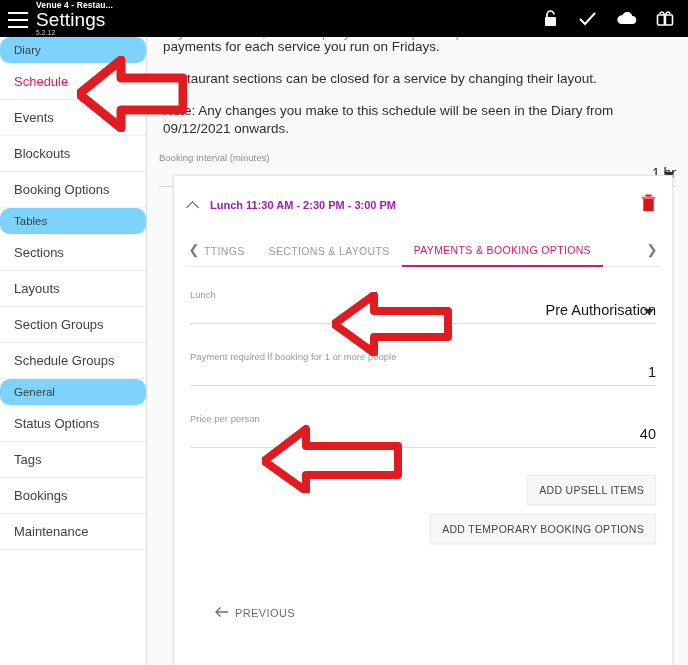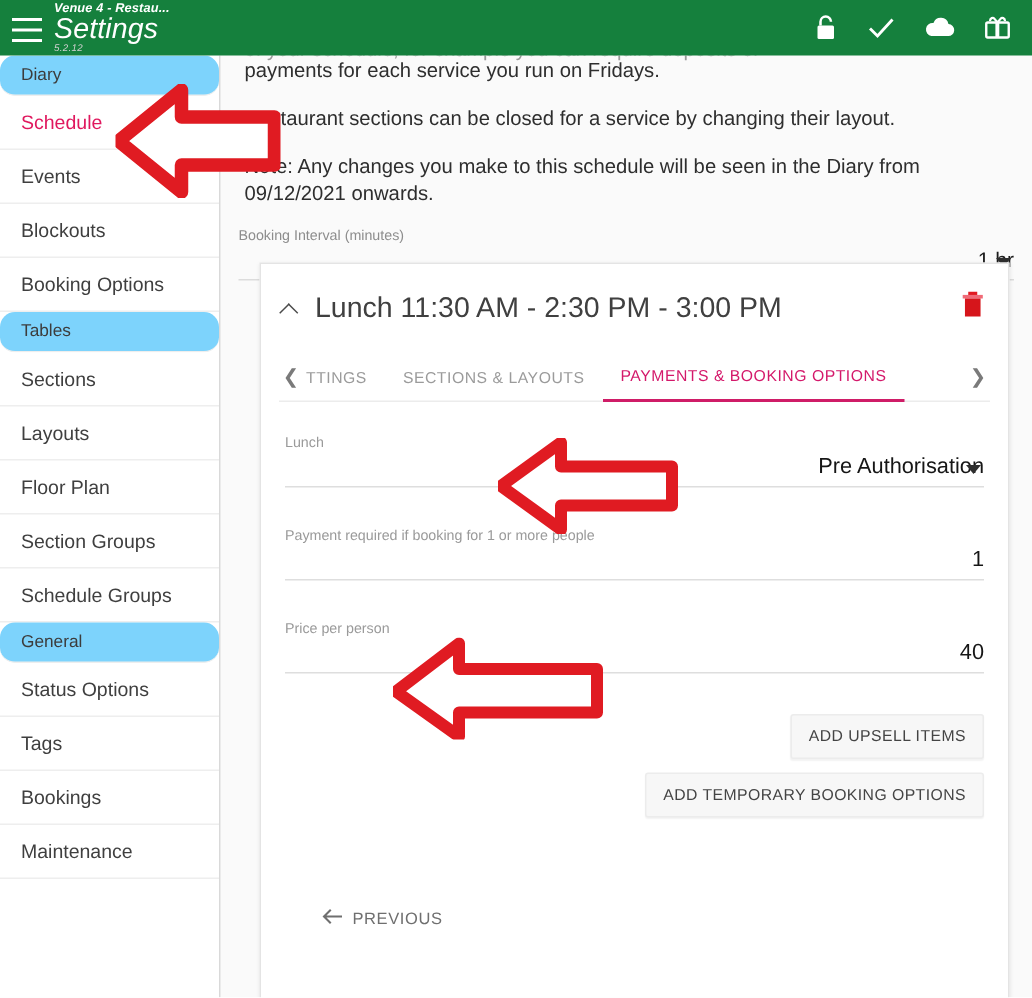--- a/index.html
+++ b/index.html
@@ -14,25 +14,24 @@
     position: relative;
     width: 688px; height: 665px;
     background: #fafafa;
     overflow: hidden;
   }
 
   
   .appbar {
     position: absolute; left: 0; top: 0;
     width: 688px; height: 37px;
-    background: #15803d;
+    background: #000000;
     display: flex; align-items: center;
     padding: 0 14px 0 8px;
     z-index: 30;
-    font-style: italic;
   }
   .hamburger {
     width: 20px; height: 16px;
     display: flex; flex-direction: column; justify-content: space-between;
     margin-right: 8px; margin-top: 2px; cursor: pointer;
   }
   .hamburger span { display:block; height: 2px; background: #ffffff; width: 100%; }
   .titleblock { display: flex; flex-direction: column; line-height: 1; }
   .venue {
     color: #ffffff; font-size: 8.5px; font-weight: bold;
@@ -130,21 +129,21 @@
     position: relative; cursor: pointer; flex: none;
   }
   .chev-up::before {
     content: ""; position: absolute; left: 2px; top: 5px;
     width: 8px; height: 8px;
     border-left: 1.5px solid #4a4a4a;
     border-top: 1.5px solid #4a4a4a;
     transform: rotate(45deg);
   }
   .service-title {
-    font-size: 19px; color: #404040; flex: 1;
+    font-size: 11px; color: #a21caf; flex: 1; font-weight: bold;
   }
   .trash { cursor: pointer; flex: none; }
 
   
   .tabs {
     display: flex; align-items: stretch;
     margin: 26px 12px 0 12px;
     border-bottom: 1px solid #ececec;
     position: relative;
   }
@@ -288,23 +287,20 @@
     <div class="nav-item subheader">
       <span>Tables</span>
     </div>
     <div class="nav-item">
       <span>Sections</span>
     </div>
     <div class="nav-item">
       <span>Layouts</span>
     </div>
     <div class="nav-item">
-      <span>Floor Plan</span>
-    </div>
-    <div class="nav-item">
       <span>Section Groups</span>
     </div>
     <div class="nav-item">
       <span>Schedule Groups</span>
     </div>
     <div class="nav-item subheader">
       <span>General</span>
     </div>
     <div class="nav-item">
       <span>Status Options</span>

